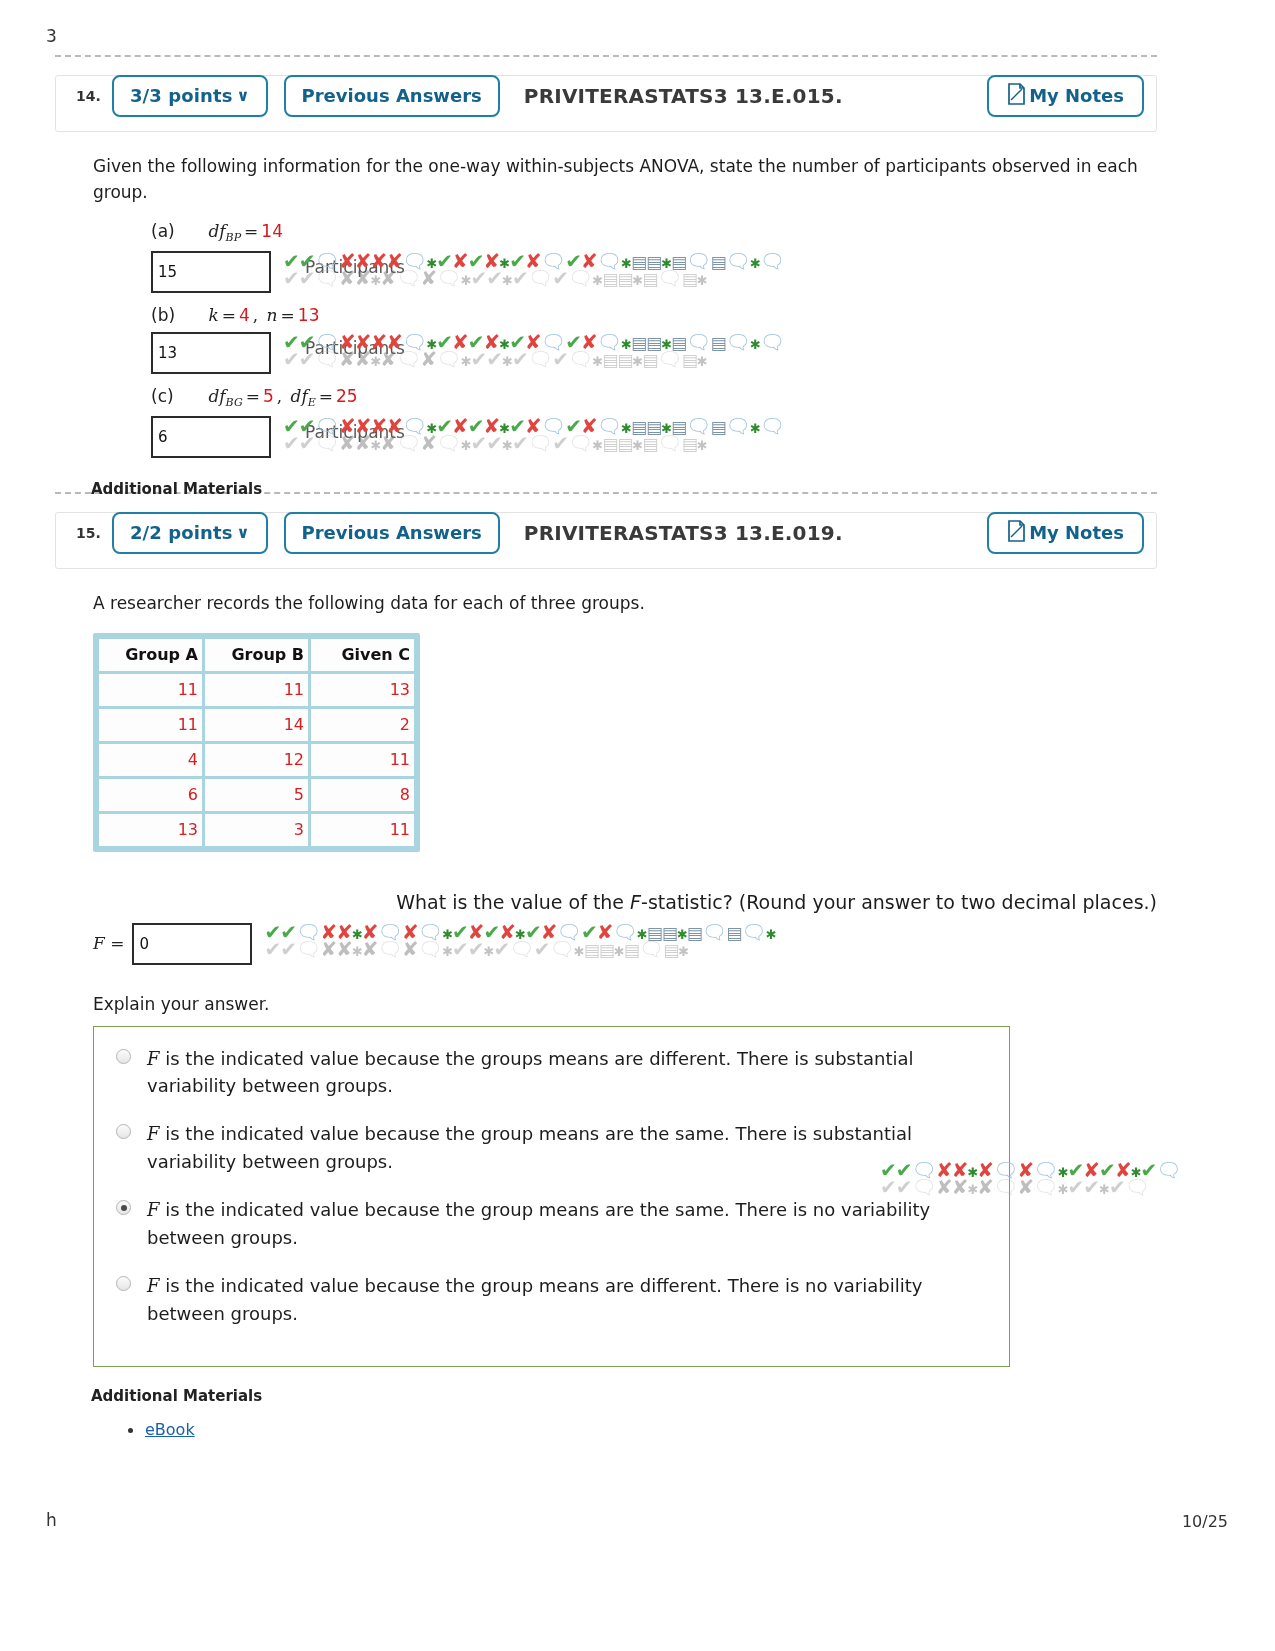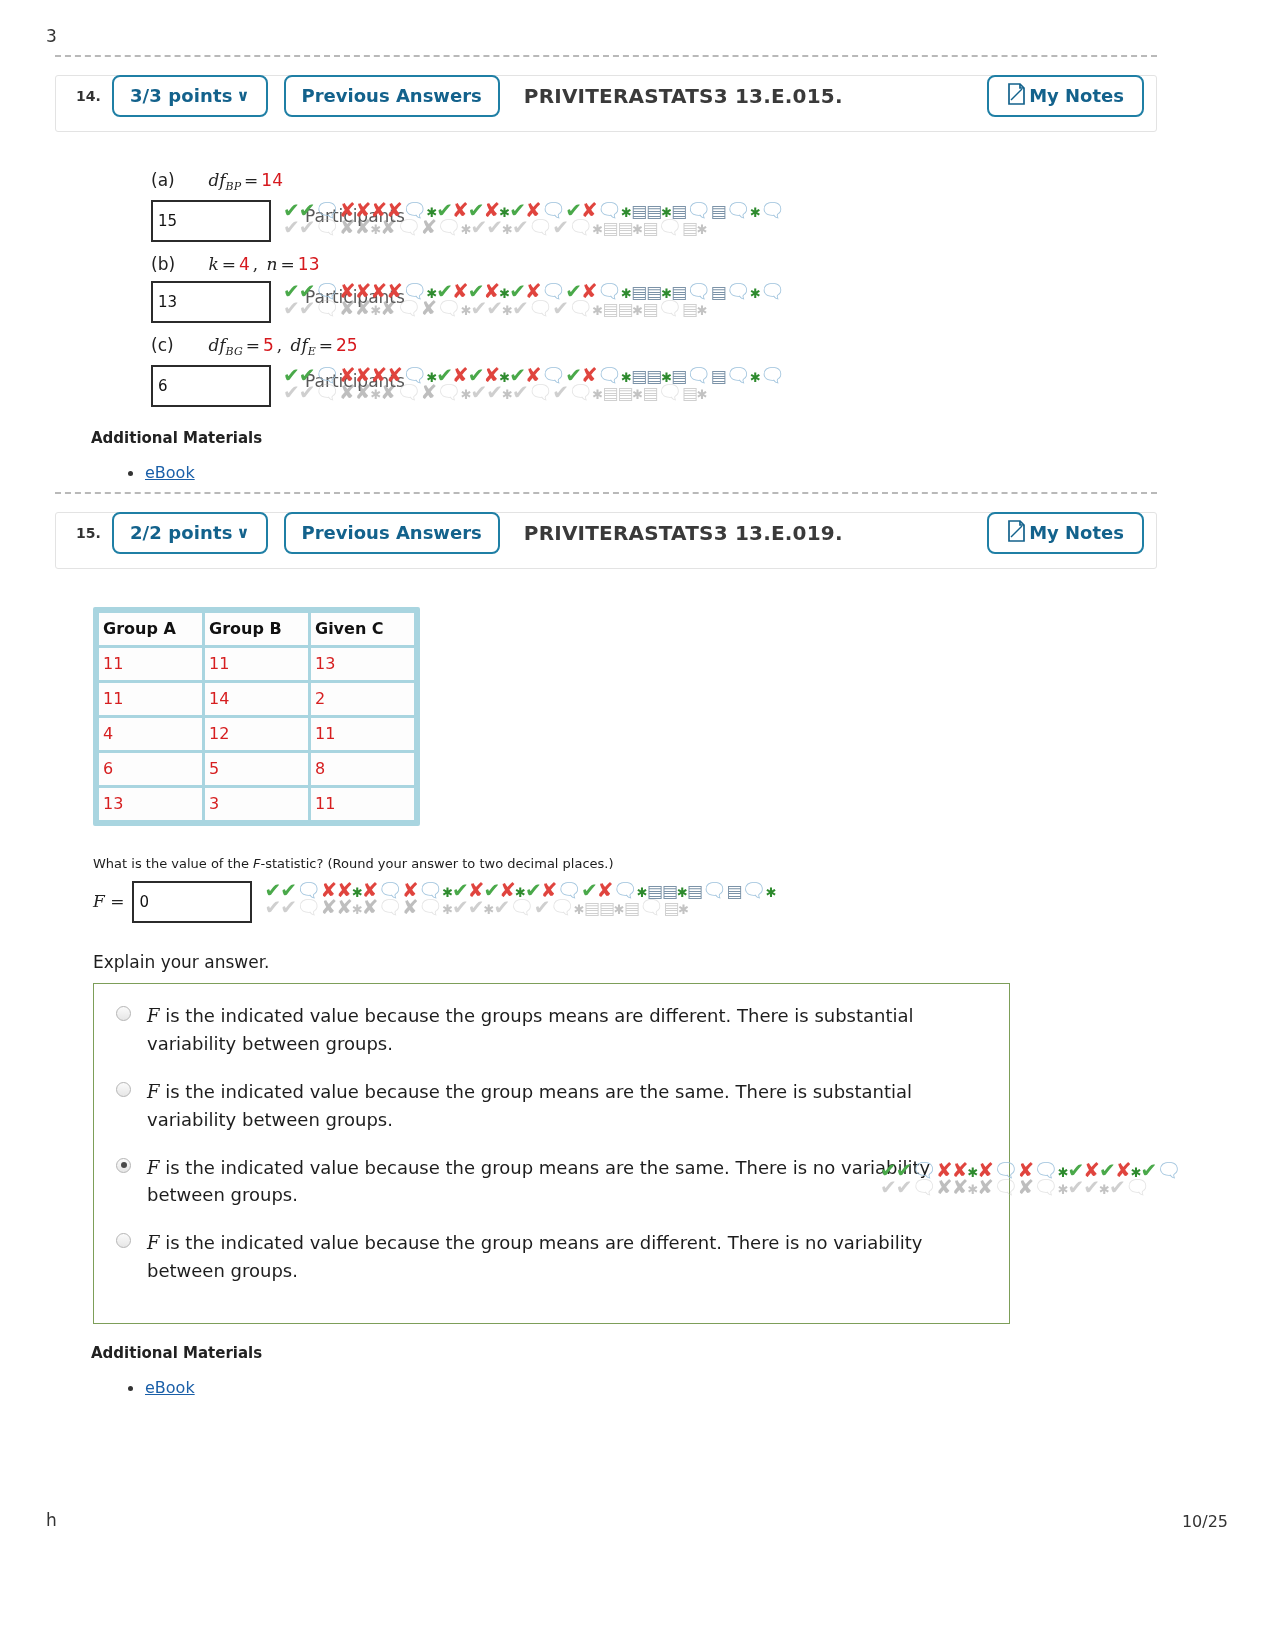--- a/index.html
+++ b/index.html
@@ -231,32 +231,32 @@
     border-spacing: 3px;
     background: #a9d5e0;
     margin-top: 16px;
     border: 3px solid #a9d5e0;
     border-radius: 2px;
   }
   .data-table th, .data-table td {
     background: #fdfdfd;
     width: 103px;
     height: 32px;
-    text-align: left;
+    text-align: right;
     font-size: 16px;
     padding: 2px 4px;
   }
   .data-table th {
     font-weight: bold;
     color: #111;
     font-size: 16px;
   }
   .data-table td { color: #d61f20; }
 
-  .fstat-q { margin-top: 28px; font-size: 13px; color: #1d1d1d; }
+  .fstat-q { margin-top: 36px; font-size: 19px; color: #1d1d1d; text-align: right; }
   .fstat-row { display: flex; align-items: center; margin-top: 6px; }
   .f-label {
     font-family: "DejaVu Serif","Liberation Serif", serif;
     font-style: italic;
     font-size: 17px;
     margin-right: 8px;
   }
   .explain { margin-top: 26px; font-size: 17px; color: #1d1d1d; }
 
   .options-box {
@@ -336,20 +336,21 @@
               <path d="M2 1 h11 l4 4 v16 h-15 z" fill="none" stroke="#13628c" stroke-width="1.7"></path>
               <path d="M13 1 v4 h4" fill="none" stroke="#13628c" stroke-width="1.7"></path>
               <path d="M4 17 l11 -11" stroke="#13628c" stroke-width="1.5"></path>
             </svg>
         </span>
         <span>My Notes</span>
       </div>
     </div>
 
     <div class="q-body">
+      <div class="prompt">Given the following information for the one-way within-subjects ANOVA, state the number of participants observed in each group.</div>
 
       <div class="parts">
 
         <div class="part">
           <span class="part-label">(a)</span>
           <span class="math"><span>df</span><sub>BP</sub><span class="eq">=</span><span class="red">14</span></span>
           <div class="answer-row">
             <input class="answer-box" type="text" value="15" style="">
             <div class="mark-strip">
               <div class="ghost-word">Participants</div>
@@ -424,20 +425,21 @@
               <path d="M2 1 h11 l4 4 v16 h-15 z" fill="none" stroke="#13628c" stroke-width="1.7"></path>
               <path d="M13 1 v4 h4" fill="none" stroke="#13628c" stroke-width="1.7"></path>
               <path d="M4 17 l11 -11" stroke="#13628c" stroke-width="1.5"></path>
             </svg>
         </span>
         <span>My Notes</span>
       </div>
     </div>
 
     <div class="q-body">
+      <div class="prompt">A researcher records the following data for each of three groups.</div>
 
       <table class="data-table">
         <thead>
           <tr>
             <th>Group A</th>
             <th>Group B</th>
             <th>Given C</th>
           </tr>
         </thead>
         <tbody>

